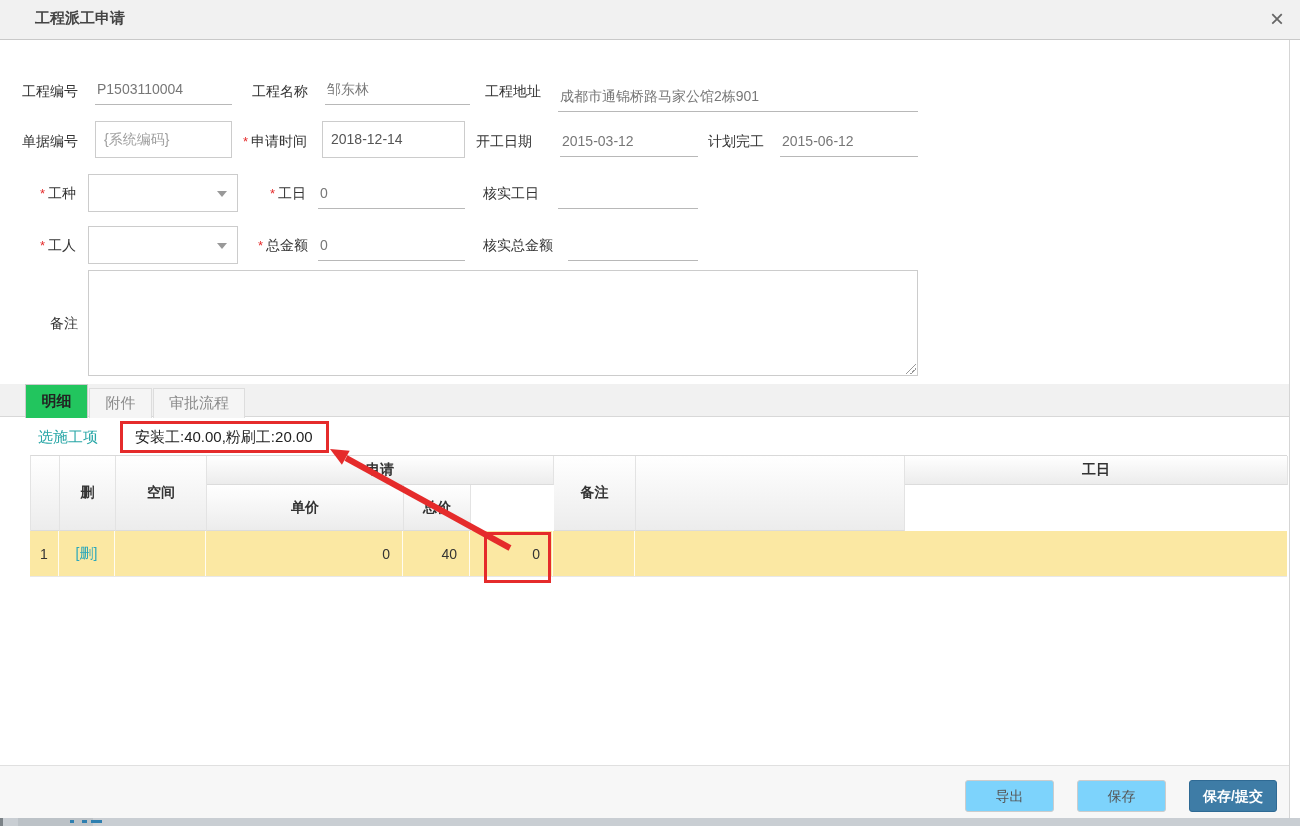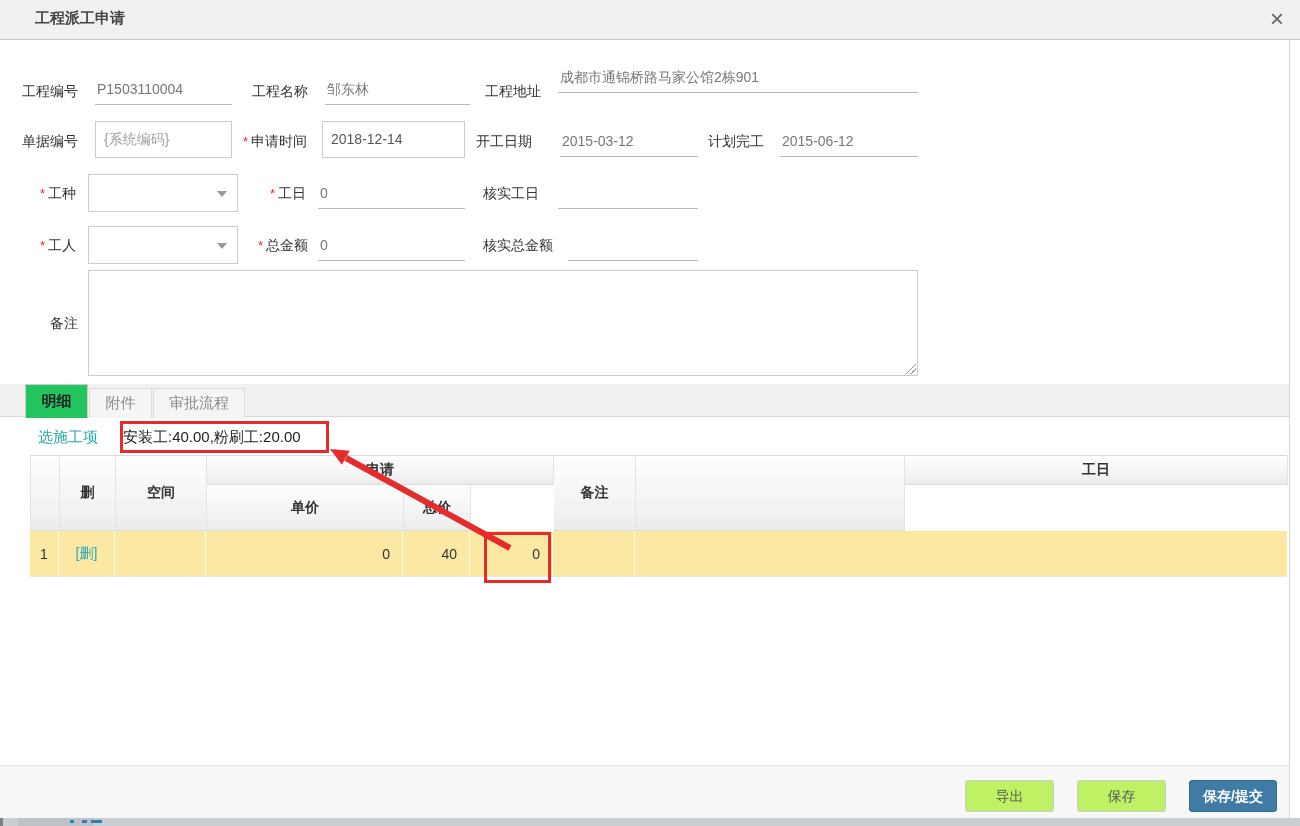--- a/index.html
+++ b/index.html
@@ -27,39 +27,39 @@
      background:linear-gradient(135deg, transparent 0 55%, #999 55% 60%, transparent 60% 75%, #999 75% 80%, transparent 80%); }
 
   
   .tabstrip { position:absolute; left:0; top:384px; width:1289px; height:33px; background:#f1f1f1; border-bottom:1px solid #d8d8d8; }
   .tab { position:absolute; font-size:15px; text-align:center; cursor:pointer; }
   .tab.active { top:0; height:34px; background:#22c55e; border:1px solid #ccc; border-bottom:none; font-weight:bold; color:#222; line-height:32px; z-index:3; }
   .tab.idle { top:4px; height:30px; background:#f5f5f5; border:1px solid #ddd; border-bottom:none; color:#8a8a8a; line-height:28px; }
 
   
   .linkteal { position:absolute; font-size:15px; color:#2aa7a7; cursor:pointer; }
-  .redbox1 { position:absolute; left:120px; top:421px; width:209px; height:32px; border:3px solid #e52b2b; background:#fff; font-size:15px; color:#222; line-height:26px; padding-left:0; z-index:4; white-space:nowrap; }
+  .redbox1 { position:absolute; left:120px; top:421px; width:209px; height:32px; border:3px solid #e52b2b; background:#fff; font-size:15px; color:#222; line-height:26px; padding-left:12px; z-index:4; white-space:nowrap; }
 
   
   .tbl { position:absolute; left:30px; top:455px; width:1257px; }
   .thead { display:grid; grid-template-columns:29px 56px 91px 197px 67px 83px 82px 269px 383px; grid-template-rows:29px 46px; border-top:1px solid #d9d9d9; border-left:1px solid #e3e3e3; }
   .th { background:linear-gradient(#ffffff,#ececec); border-right:1px solid #e3e3e3; border-bottom:1px solid #dcdcdc; font-size:14px; font-weight:600; color:#333; display:flex; align-items:center; justify-content:center; }
   .th.span2 { grid-row:span 2; }
   .trow { display:grid; grid-template-columns:29px 56px 91px 197px 67px 83px 82px 269px; background:#fbe8a3; height:46px; border-bottom:1px solid #e8e8e8; }
   .td { border-right:1px solid rgba(255,255,255,0.85); font-size:14px; color:#333; display:flex; align-items:center; justify-content:center; }
   .td.num-r { justify-content:flex-end; padding-right:12px; }
   .td.item { justify-content:flex-start; padding-left:30px; }
   .td.del a { color:#2aa7bb; text-decoration:none; cursor:pointer; }
 
   .redbox2 { position:absolute; left:484px; top:532px; width:67px; height:51px; border:3px solid #e52b2b; z-index:4; }
   .arrow-svg { position:absolute; left:0; top:0; width:1300px; height:826px; pointer-events:none; z-index:5; }
 
   
   .footer { position:absolute; left:0; top:765px; width:1289px; height:53px; background:#f7f7f7; border-top:1px solid #e0e0e0; }
-  .btn { position:absolute; top:14px; height:32px; border:1px solid #ccc; background:#bef264; border-radius:3px; font-size:14px; color:#555; text-align:center; line-height:30px; cursor:pointer; font-family:inherit; }
+  .btn { position:absolute; top:14px; height:32px; border:1px solid #ccc; background:#7dd3fc; border-radius:3px; font-size:14px; color:#555; text-align:center; line-height:30px; cursor:pointer; font-family:inherit; }
   .btn.primary { background:#3e7ca6; border-color:#2f6a94; color:#fff; font-weight:bold; }
 
   
   .bstrip { position:absolute; left:0; top:818px; width:1300px; height:8px; background:#c9ced3; }
   .bstrip .seg1 { position:absolute; left:0; top:0; width:3px; height:8px; background:#7b8287; }
   .bstrip .seg2 { position:absolute; left:18px; top:0; width:75px; height:8px; background:#bcc2c7; }
   .bstrip .d { position:absolute; top:2px; height:3px; background:#2e7fb0; }
 </style>
 </head>
 <body>
@@ -70,21 +70,21 @@
     <div class="title">工程派工申请</div>
     <div class="close">×</div>
   </div>
   <div class="edge-r"></div>
 
   <div class="lbl" style="left:22px; top:83px;">工程编号</div>
   <div class="uval" style="left:95px; top:76px; width:137px;">P1503110004</div>
   <div class="lbl" style="left:252px; top:83px;">工程名称</div>
   <div class="uval" style="left:325px; top:76px; width:145px;">邹东林</div>
   <div class="lbl" style="left:485px; top:83px;">工程地址</div>
-  <div class="uval" style="left:558px; top:64px; width:360px;">成都市通锦桥路马家公馆2栋901</div>
+  <div class="uval" style="left:558px; top:83px; width:360px;">成都市通锦桥路马家公馆2栋901</div>
 
   <div class="lbl" style="left:22px; top:133px;">单据编号</div>
   <div class="ibox ph" style="left:95px; top:121px; width:137px;">{系统编码}</div>
   <div class="lbl" style="left:243px; top:133px;"><span class="req">*</span><span>申请时间</span></div>
   <div class="ibox" style="left:322px; top:121px; width:143px;">2018-12-14</div>
   <div class="lbl" style="left:476px; top:133px;">开工日期</div>
   <div class="uval" style="left:560px; top:128px; width:138px;">2015-03-12</div>
   <div class="lbl" style="left:708px; top:133px;">计划完工</div>
   <div class="uval" style="left:780px; top:128px; width:138px;">2015-06-12</div>
 

